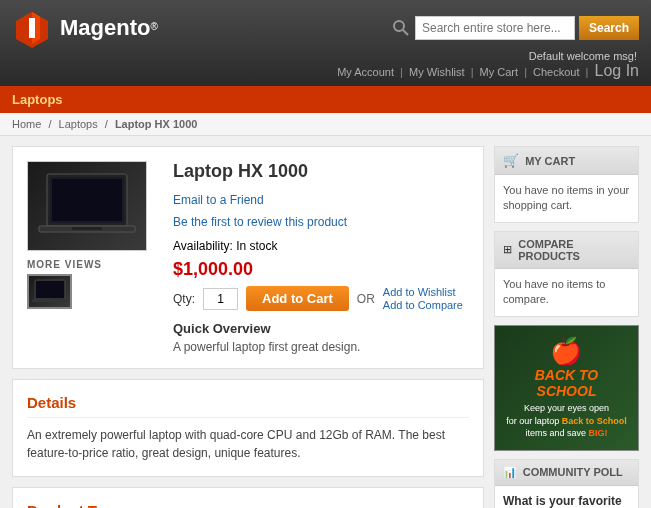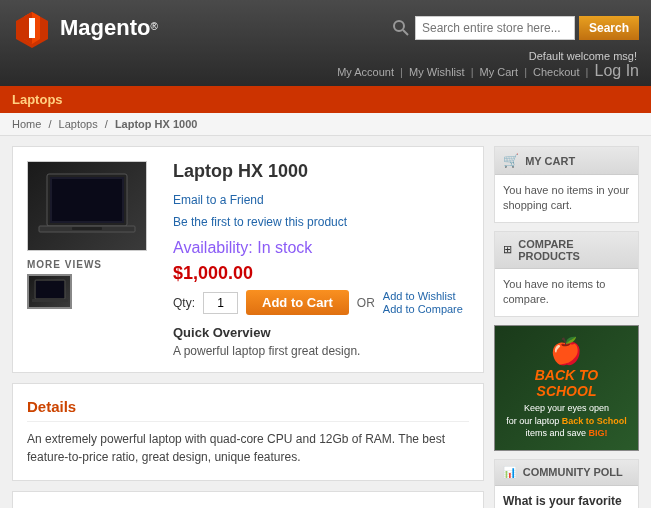--- a/index.html
+++ b/index.html
@@ -126,21 +126,21 @@
             </svg>
           </div>
         </div>
 
         <div id="product-info" style="flex:1;">
           <h1 style="font-size:18px;font-weight:bold;color:#333;margin-bottom:8px;">Laptop HX 1000</h1>
           <div id="product-links">
             <a href="#" style="display:block;color:#2266aa;text-decoration:none;font-size:12px;line-height:1.8;">Email to a Friend</a>
             <a href="#" style="display:block;color:#2266aa;text-decoration:none;font-size:12px;line-height:1.8;">Be the first to review this product</a>
           </div>
-          <div style="font-size:16px;color:#8b5cf6;margin-top:6px;">
+          <div style="font-size:12px;color:#000000;margin-top:6px;">
             <span>Availability:</span> <span>In stock</span>
           </div>
           <div style="color:#cc0000;font-size:18px;font-weight:bold;margin:6px 0;">$1,000.00</div>
           <div id="qty-cart-row" style="display:flex;align-items:center;gap:8px;margin-top:4px;">
             <span style="font-size:12px;color:#333;">Qty:</span>
             <input type="text" value="1" style="width: 35px; padding: 3px; border: 1px solid rgb(204, 204, 204); font-size: 12px; text-align: center;">
             <button style="background:linear-gradient(to bottom,#f99020,#e07010);color:white;border:none;padding:5px 16px;font-size:13px;font-weight:bold;cursor:pointer;border-radius:3px;">Add to Cart</button>
             <span style="font-size:12px;color:#666;">OR</span>
             <div style="display:flex;flex-direction:column;gap:1px;">
               <a href="#" style="color:#2266aa;text-decoration:none;font-size:11px;">Add to Wishlist</a>

